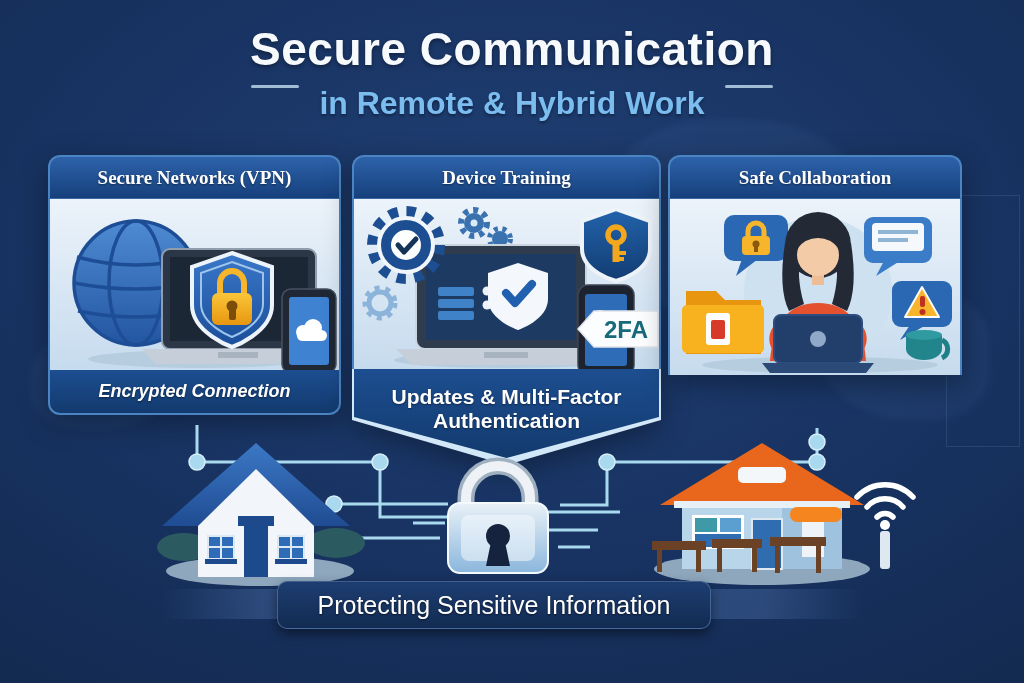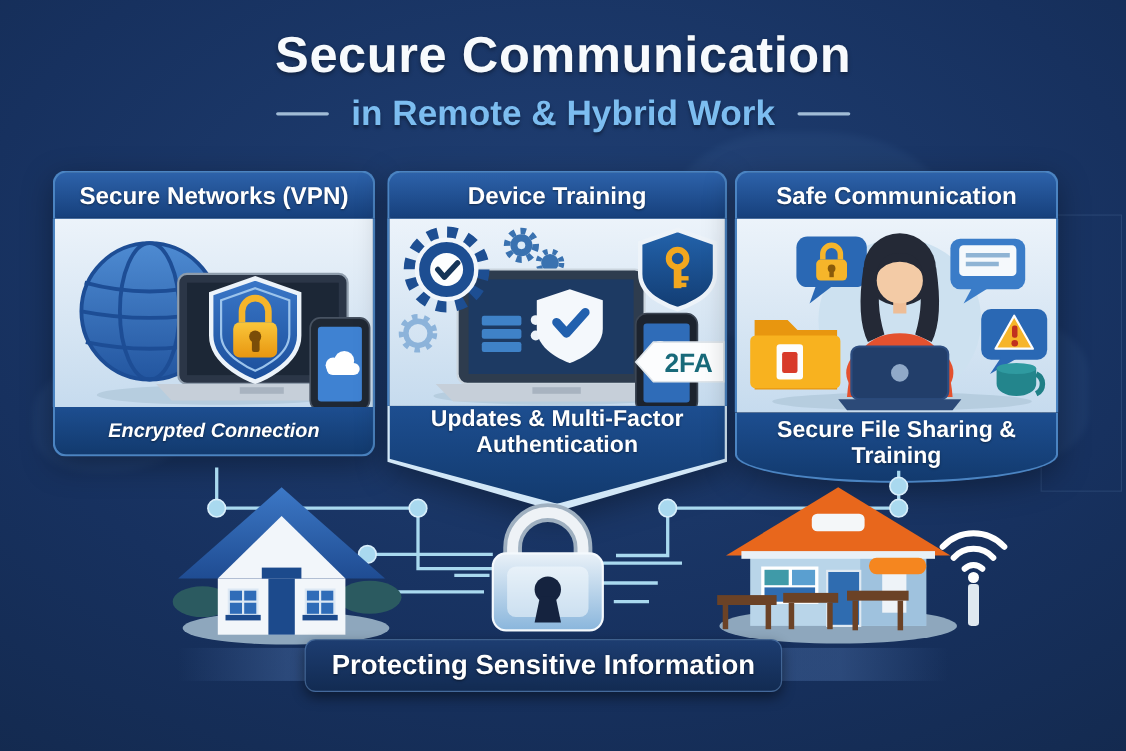--- a/index.html
+++ b/index.html
@@ -8,61 +8,61 @@
     font-family:"Liberation Sans",sans-serif;
     background:radial-gradient(ellipse 980px 640px at 50% 36%, #204075 0%, #17315f 55%, #122749 100%);
   }
   .blob{position:absolute;background:#6397cf;opacity:.07;filter:blur(3px);}
   .frame{position:absolute;border:1px solid rgba(150,190,235,.14);}
 
   
   .title-wrap{position:absolute;left:0;right:0;top:22px;text-align:center;}
   .title-main{font-size:46px;font-weight:bold;color:#f7fafd;letter-spacing:.5px;
     text-shadow:0 2px 4px rgba(0,0,0,.4);}
-  .subtitle-row{margin-top:9px;display:flex;align-items:center;justify-content:center;gap:20px;}
+  .subtitle-row{margin-top:9px;display:flex;justify-content:center;gap:20px;}
   .dash{width:48px;height:3px;background:#c3ddf1;opacity:.8;border-radius:2px;}
   .title-sub{font-size:32px;font-weight:bold;color:#7cbdf0;text-shadow:0 2px 3px rgba(0,0,0,.35);}
 
   
   .panel{position:absolute;top:155px;filter:drop-shadow(0 8px 14px rgba(0,0,0,.35));}
   .p1{left:48px;width:293px;}
   .p2{left:352px;width:309px;}
   .p3{left:668px;width:294px;}
   .p-header{height:41px;display:flex;align-items:center;justify-content:center;
     background:linear-gradient(#2d62aa,#16407c);
     border:2px solid #4b84c2;border-bottom:1px solid #39679f;border-radius:12px 12px 0 0;
-    color:#fff;font-size:22px;font-weight:bold;text-shadow:0 1px 2px rgba(0,0,0,.45);}
+    color:#fff;font-size:19px;font-weight:bold;text-shadow:0 1px 2px rgba(0,0,0,.45);font-family:Liberation Serif, serif;}
   .p-body{background:linear-gradient(#ecf3fa,#c6dbee);
     border-left:2px solid #4b84c2;border-right:2px solid #4b84c2;text-decoration:underline;}
   .p-body svg{display:block;}
   .p-footer{background:linear-gradient(#1d4e90,#123a6e);color:#fff;font-weight:bold;
     display:flex;align-items:center;justify-content:center;text-align:center;
     border:2px solid #4b84c2;border-top:none;text-shadow:0 1px 2px rgba(0,0,0,.45);}
   .p1 .p-footer{height:43px;border-radius:0 0 12px 12px;font-size:18px;font-style:italic;}
   .p3 .p-footer{height:56px;font-size:21px;line-height:1.15;padding-bottom:6px;
     border-bottom-left-radius:50% 26px;border-bottom-right-radius:50% 26px;}
   .footer-v{position:relative;height:96px;}
   .v-light{position:absolute;inset:0;background:#d2e7f7;
     clip-path:polygon(0 0,100% 0,100% 53%,50% 100%,0 53%);}
   .v-dark{position:absolute;left:2px;right:2px;top:0;bottom:7px;
     background:linear-gradient(#1d4e90,#123a6e);
     clip-path:polygon(0 0,100% 0,100% 54%,50% 100%,0 54%);
     display:flex;justify-content:center;}
-  .v-dark .caption2{margin-top:0;font-size:21px;font-weight:bold;color:#fff;
+  .v-dark .caption2{margin-top:16px;font-size:21px;font-weight:bold;color:#fff;
     line-height:1.15;text-align:center;width:280px;text-shadow:0 1px 2px rgba(0,0,0,.45);}
 
   
   .bottom-scene{position:absolute;left:0;top:415px;}
   .band{position:absolute;left:162px;top:589px;width:700px;height:30px;
     background:linear-gradient(90deg,rgba(70,105,160,0) 0%,rgba(70,105,160,.45) 14%,
       rgba(70,105,160,.45) 86%,rgba(70,105,160,0) 100%);}
   .banner{position:absolute;left:277px;top:581px;width:432px;height:46px;
     background:linear-gradient(#1d3d71,#122b52);border:1px solid rgba(130,175,225,.4);
     border-radius:10px;display:flex;align-items:center;justify-content:center;
-    color:#fff;font-size:25px;font-weight:bold;box-shadow:0 5px 12px rgba(0,0,0,.45);
+    color:#fff;font-size:25px;font-weight:normal;box-shadow:0 5px 12px rgba(0,0,0,.45);
     text-shadow:0 1px 2px rgba(0,0,0,.55);}
 </style>
 </head>
 <body>
 
 <div class="stage">
 
   <div class="blob" style="left:610px;top:120px;width:260px;height:190px;border-radius:45% 55% 62% 38%;"></div>
   <div class="blob" style="left:820px;top:290px;width:170px;height:130px;border-radius:55% 45% 40% 60%;"></div>
   <div class="blob" style="left:30px;top:330px;width:150px;height:100px;border-radius:50% 50% 60% 40%;"></div>
@@ -191,21 +191,21 @@
     </div>
     <div class="footer-v">
       <div class="v-light"></div>
       <div class="v-dark">
         <div class="caption2">Updates &amp; Multi-Factor Authentication</div>
       </div>
     </div>
   </div>
 
   <div class="panel p3">
-    <div class="p-header">Safe Communication</div>
+    <div class="p-header">Safe Collaboration</div>
     <div class="p-body">
       <svg width="290" height="176" viewBox="0 0 290 176">
         <circle cx="148" cy="92" r="74" fill="#cde1f0"></circle>
         <ellipse cx="150" cy="166" rx="118" ry="8" fill="#b6cddf"></ellipse>
         <g>
           <path d="M16,92 h30 l9,9 h36 v54 h-75 z" fill="#e8960f"></path>
           <rect x="12" y="106" width="82" height="48" rx="5" fill="#f8b21f"></rect>
           <rect x="36" y="114" width="24" height="32" rx="3" fill="#fdfdfd"></rect>
           <rect x="41" y="121" width="14" height="19" rx="2" fill="#d83a2a"></rect>
         </g>
@@ -246,21 +246,20 @@
           <path d="M106,124 q-11,13 -4,26 l26,13 9,-13 z" fill="#e4512e"></path>
           <path d="M190,124 q11,13 4,26 l-26,13 -9,-13 z" fill="#e4512e"></path>
           <circle cx="136" cy="158" r="6" fill="#f3cba6"></circle>
           <circle cx="162" cy="158" r="6" fill="#f3cba6"></circle>
           <rect x="104" y="116" width="88" height="48" rx="7" fill="#223e6a" stroke="#2d4d80" stroke-width="2"></rect>
           <circle cx="148" cy="140" r="8" fill="#90a9c8"></circle>
           <path d="M92,164 h112 l-8,10 h-96 z" fill="#2c4a78"></path>
         </g>
       </svg>
     </div>
-    <div class="p-footer">Secure File Sharing &amp; Training</div>
   </div>
 
   <svg class="bottom-scene" width="1024" height="195" viewBox="0 0 1024 195">
     <defs>
       <linearGradient id="gLockBody" x1="0" y1="0" x2="0" y2="1">
         <stop offset="0" stop-color="#e9f1f8"></stop>
           <stop offset="1" stop-color="#8ab6dc"></stop>
       </linearGradient>
       <linearGradient id="gRoof" x1="0" y1="0" x2="0" y2="1">
         <stop offset="0" stop-color="#3c78c6"></stop>

